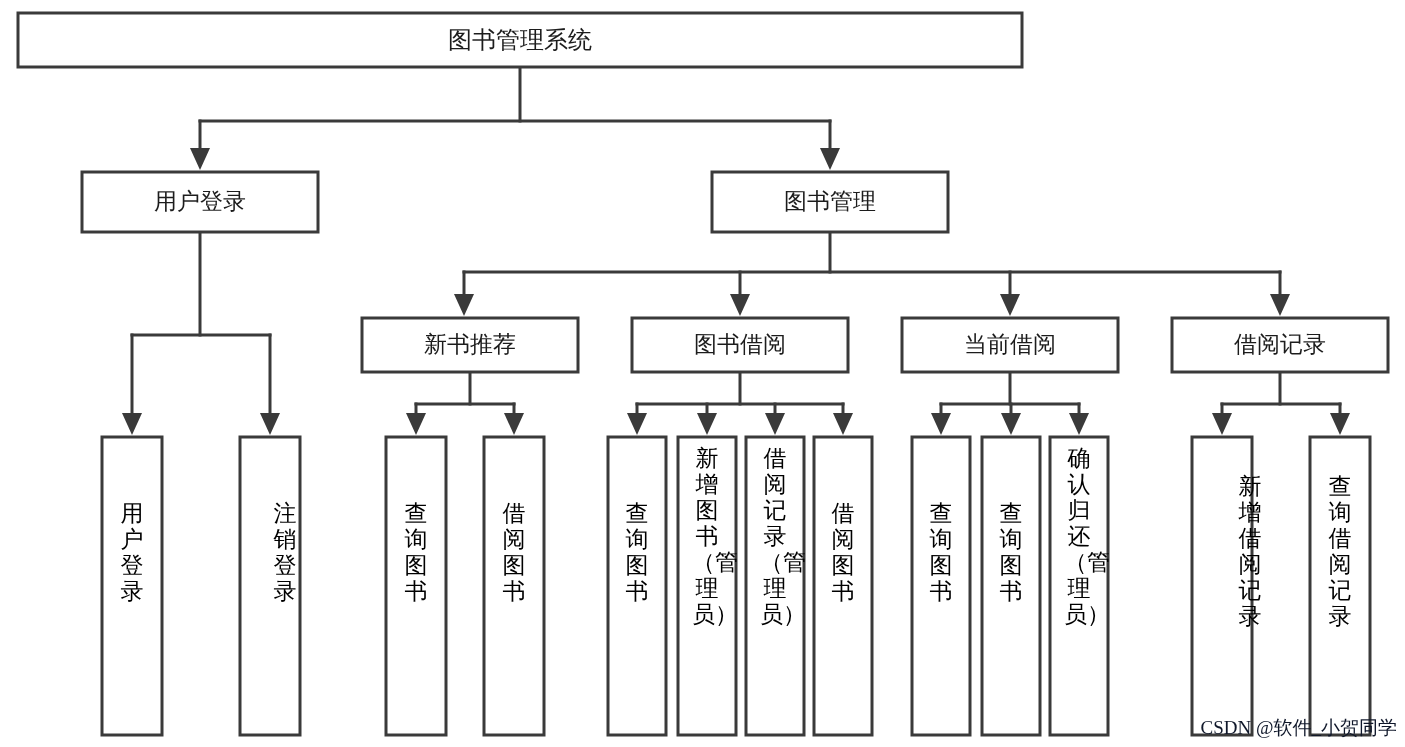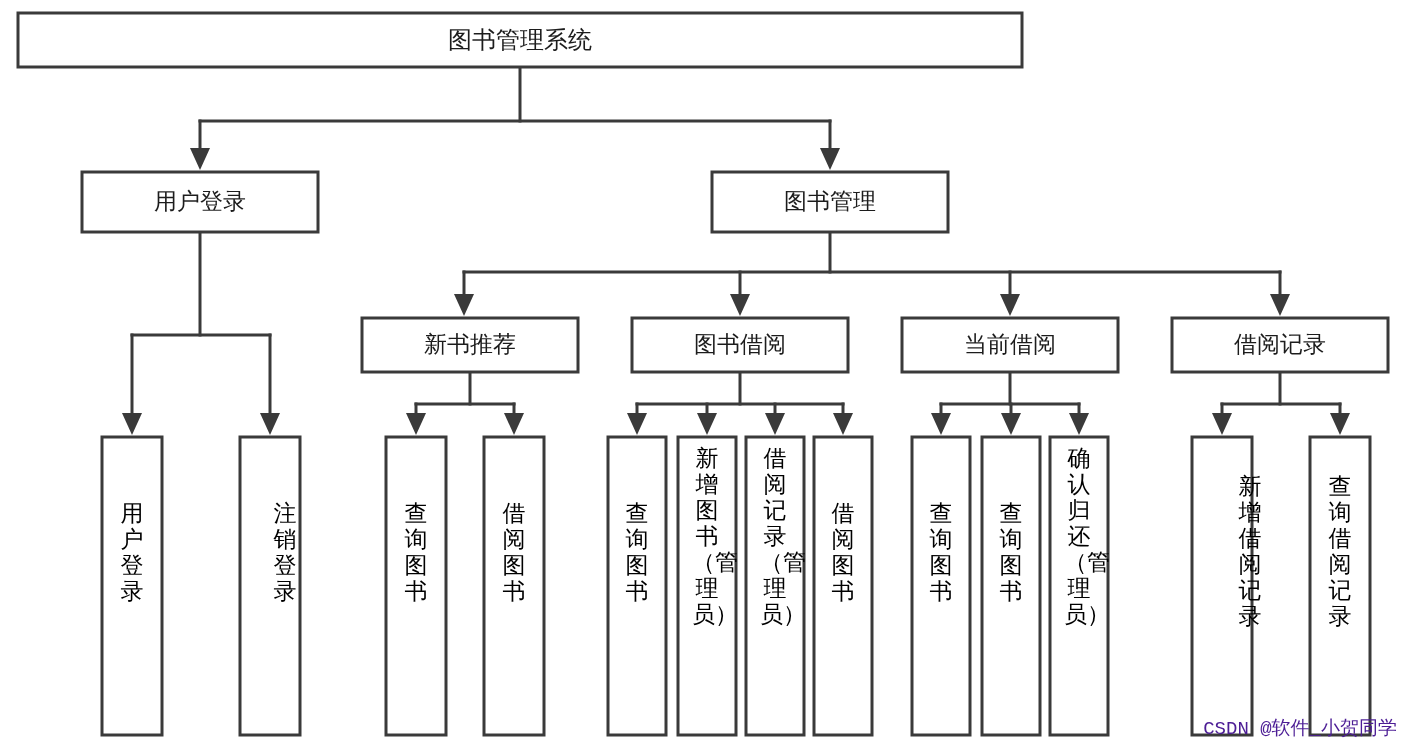--- a/index.html
+++ b/index.html
@@ -65,23 +65,23 @@
     width: 30px;
     letter-spacing: 0;
     white-space: normal;
     word-break: break-all;
     pointer-events: none;
   }
   .watermark {
     position: absolute;
     right: 8px;
     bottom: 6px;
-    font-family: Liberation Mono, monospace;
+    font-family: Liberation Serif, serif;
     font-size: 19px;
-    color: #4c1d95;
+    color: #0f172a;
     white-space: nowrap;
   }
 </style>
 </head>
 <body>
 
 <div id="diagram-root">
 
   <svg id="flow" viewBox="0 0 1405 747">
     <defs>

